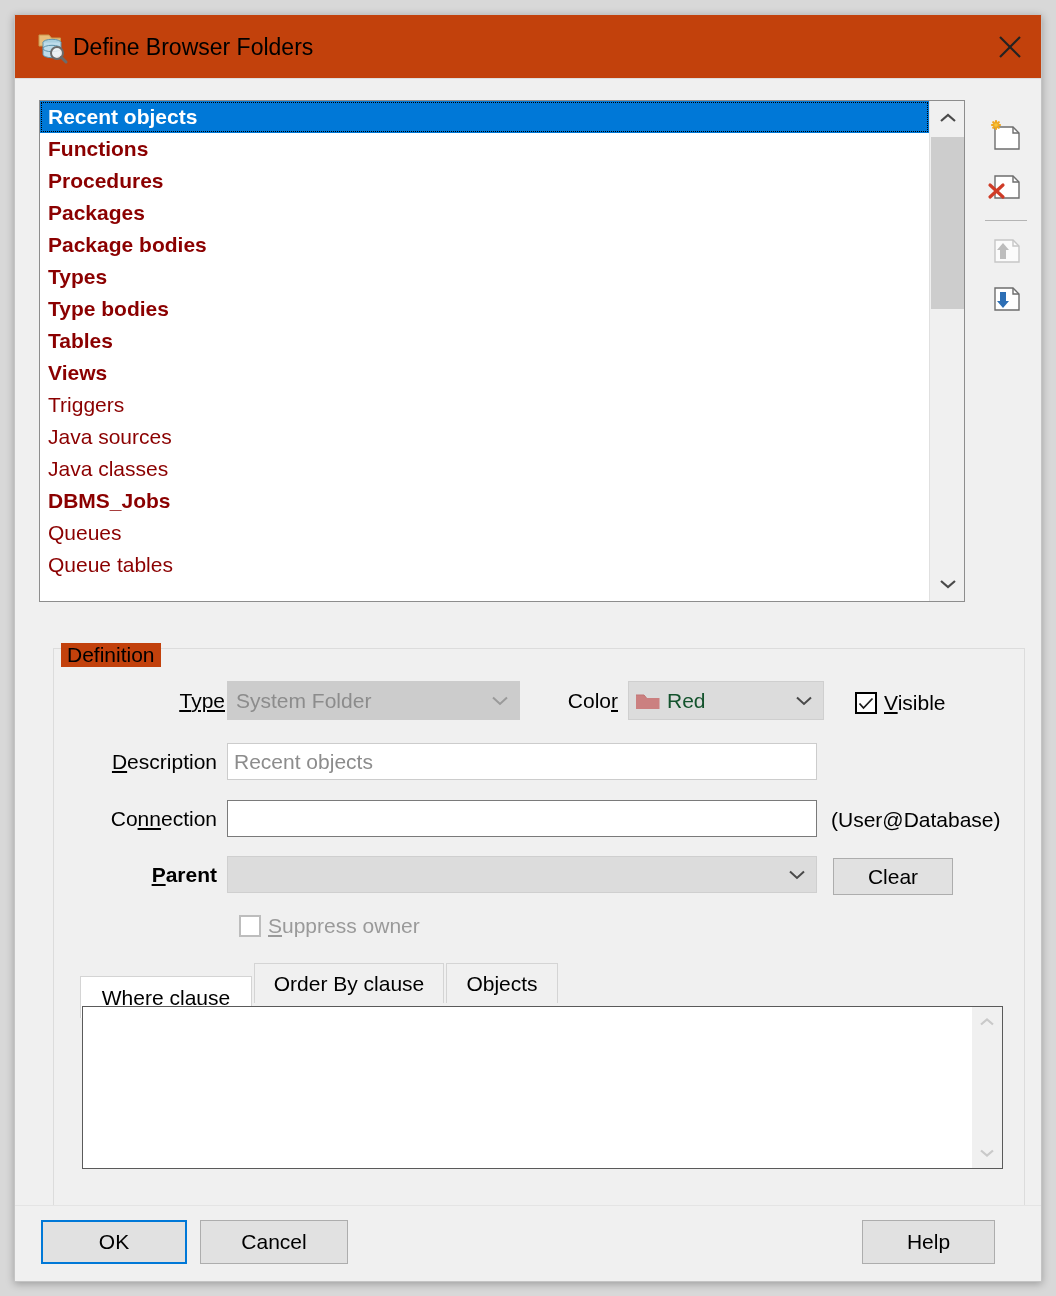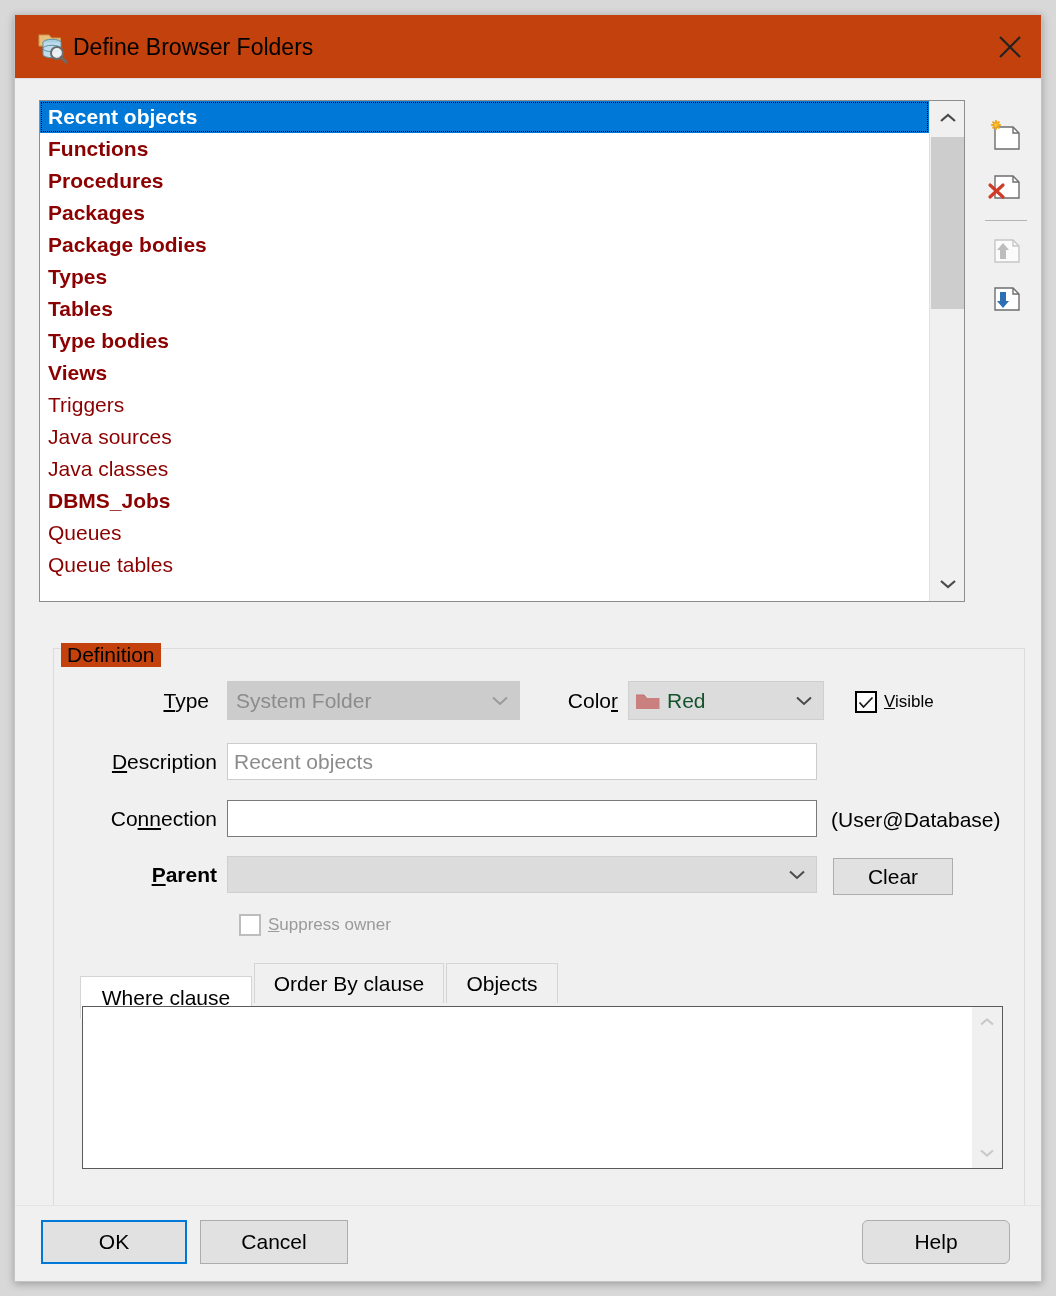--- a/index.html
+++ b/index.html
@@ -168,21 +168,21 @@
     padding-left: 6px;
   }
   #color-folder-icon { margin-right: 6px; display: flex; align-items: center; }
   #desc-box { left: 212px; top: 728px; width: 590px; height: 37px; }
   #conn-box { left: 212px; top: 785px; width: 590px; height: 37px; }
   #parent-combo {
     left: 212px; top: 841px; width: 590px; height: 37px;
     background: #dcdcdc; border: 1px solid #cfcfcf;
   }
 
-  #type-label  { left: 52px; top: 674px; width: 142px; }
+  #type-label  { left: 68px; top: 674px; width: 142px; text-decoration: underline; }
   #color-label { left: 478px; top: 674px; width: 125px; }
   #desc-label  { left: 60px; top: 735px; width: 142px; }
   #conn-label  { left: 60px; top: 792px; width: 142px; }
   #parent-label{ left: 60px; top: 848px; width: 142px; font-weight: bold; }
 
   #user-db-hint {
     position: absolute; left: 816px; top: 793px;
     font-size: 21px; color: #000000; white-space: nowrap;
   }
   #clear-btn {
@@ -192,21 +192,21 @@
     border: 1px solid #adadad;
     font-size: 21px; color: #000000;
     display: flex; align-items: center; justify-content: center;
     cursor: pointer;
   }
 
   
   .checkbox-row {
     position: absolute;
     display: flex; align-items: center;
-    font-size: 17px;
+    font-size: 21px;
     cursor: pointer;
     padding-left: 12px;
   }
   #visible-row { left: 828px; top: 676px; }
   #suppress-row { left: 212px; top: 899px; color: #9a9a9a; }
   .cb {
     width: 22px; height: 22px;
     border: 2px solid #000000;
     background: #ffffff;
     margin-right: 7px;
@@ -284,21 +284,21 @@
     border: 1px solid #adadad;
     font-size: 21px; color: #000000;
     display: flex; align-items: center; justify-content: center;
     cursor: pointer;
   }
   #ok-btn {
     left: 26px; width: 146px;
     border: 2px solid #0078d7;
   }
   #cancel-btn { left: 185px; width: 148px; }
-  #help-btn   { left: 847px; width: 148px; border-radius: 6px; }
+  #help-btn   { left: 847px; width: 133px; }
 </style>
 </head>
 <body>
 
 <div id="window">
 
   <div id="titlebar">
     <div id="title-icon">
       <svg width="36" height="36" viewBox="0 0 36 36">
         <path d="M4 6 h10 l2.5 3 h9 v8 h-21.5 z" fill="#e9bd7a" stroke="#c99a4e" stroke-width="1"></path>
@@ -319,22 +319,22 @@
   </div>
 
   <div id="list-wrap">
     <div id="list">
         <div class="list-item bold selected">Recent objects</div>
         <div class="list-item bold">Functions</div>
         <div class="list-item bold">Procedures</div>
         <div class="list-item bold">Packages</div>
         <div class="list-item bold">Package bodies</div>
         <div class="list-item bold">Types</div>
+        <div class="list-item bold">Type bodies</div>
         <div class="list-item bold">Tables</div>
-        <div class="list-item bold">Type bodies</div>
         <div class="list-item bold">Views</div>
         <div class="list-item">Triggers</div>
         <div class="list-item">Java sources</div>
         <div class="list-item">Java classes</div>
         <div class="list-item bold">DBMS_Jobs</div>
         <div class="list-item">Queues</div>
         <div class="list-item">Queue tables</div>
       </div>
     <div id="list-scroll">
       <div class="sb-arrow up">

